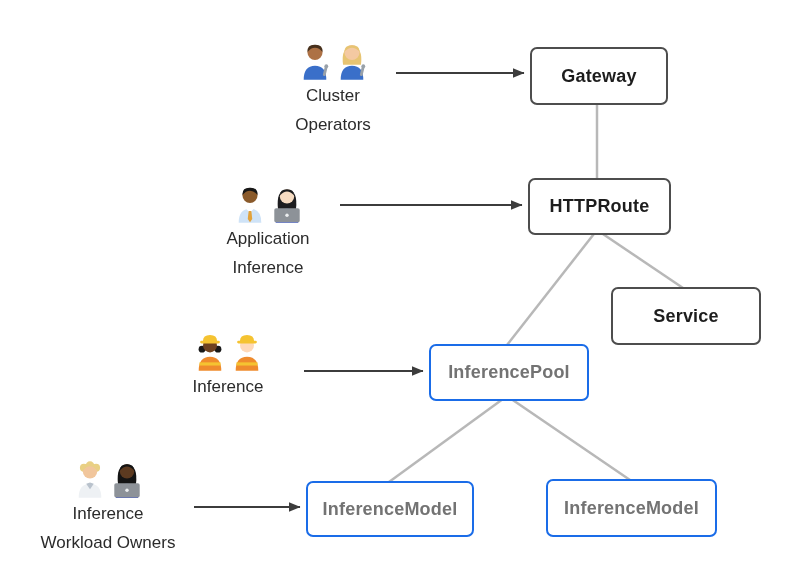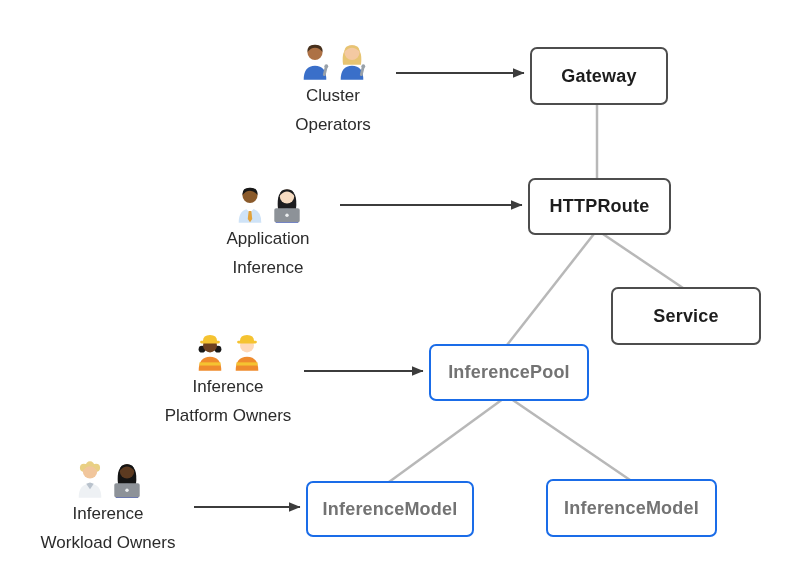--- a/index.html
+++ b/index.html
@@ -126,21 +126,20 @@
       </svg>
       <svg class="pe" viewBox="0 0 34 40">
         <path d="M5 40 Q5 25 17 25 Q29 25 29 40 Z" fill="#ef8b2d"></path>
         <rect x="5.8" y="31" width="22.4" height="3.4" fill="#f5c331"></rect>
         <circle cx="17" cy="13" r="7.4" fill="#ffd9b8"></circle>
         <path d="M9.5 8.5 Q9.5 2 17 2 Q24.5 2 24.5 8.5 Z" fill="#f5c331"></path>
         <rect x="6.5" y="8" width="21" height="3" rx="1.5" fill="#f5c331"></rect>
       </svg>
     </div>
     <div class="plabel first">Inference</div>
-    <div class="plabel">Platform Owners</div>
   </div>
 
   <div class="persona" style="left:8px; top:459px; width:200px;">
     <div class="pe-row">
       <svg class="pe" viewBox="0 0 34 40">
         <circle cx="10.5" cy="8" r="4.2" fill="#e9d084"></circle>
         <circle cx="17" cy="6" r="4.8" fill="#e9d084"></circle>
         <circle cx="23.5" cy="8" r="4.2" fill="#e9d084"></circle>
         <path d="M5 40 Q5 25 17 25 Q29 25 29 40 Z" fill="#eef1f4"></path>
         <path d="M13 25 L17 31 L21 25 L17 23.8 Z" fill="#b9c2cc"></path>

